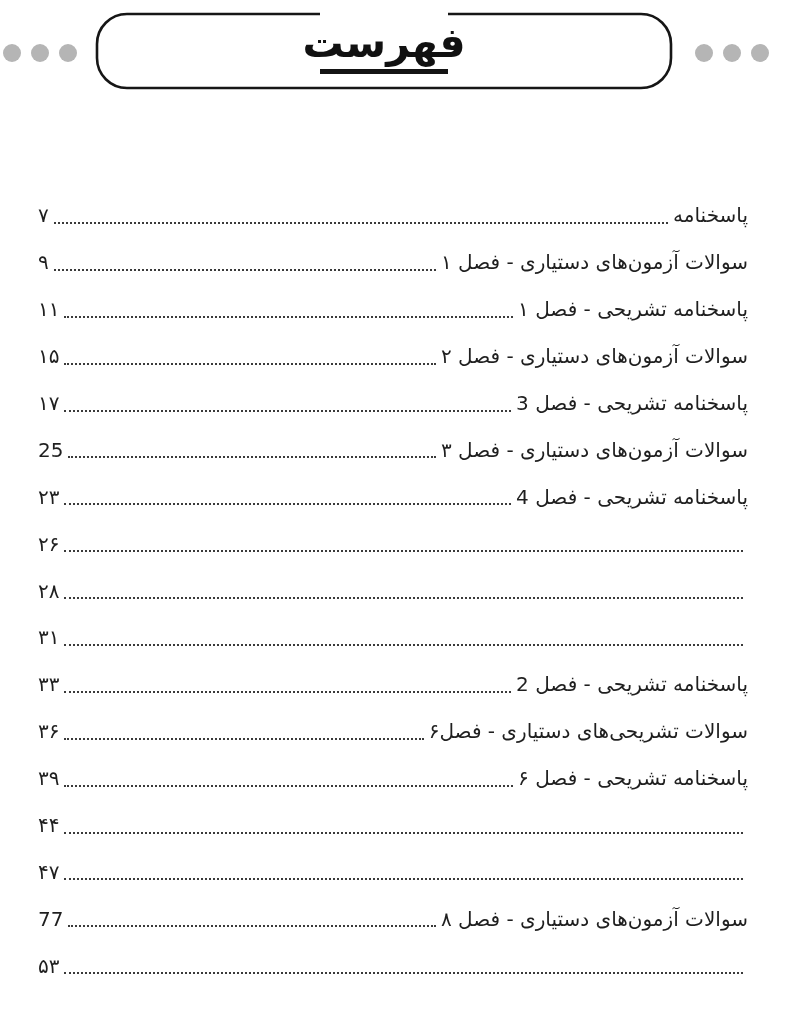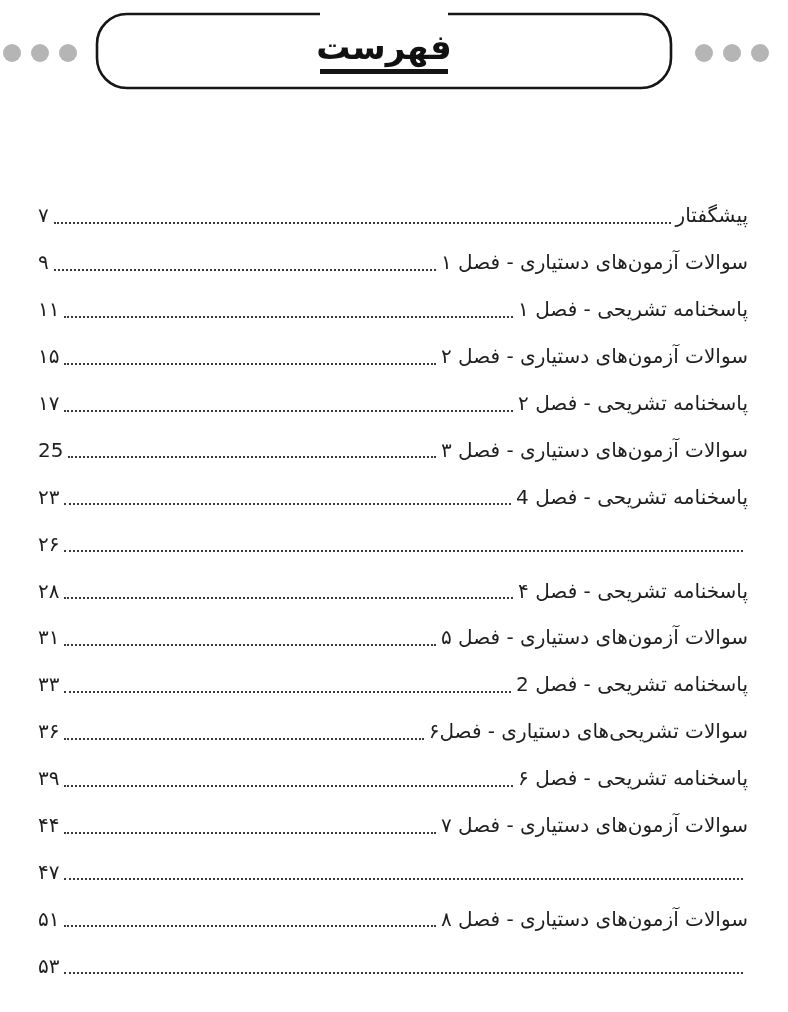--- a/index.html
+++ b/index.html
@@ -34,21 +34,21 @@
     width: 128px;
     height: 66px;
     background: #ffffff;
     border-bottom: 5px solid #141414;
     display: flex;
     align-items: flex-end;
     justify-content: center;
     z-index: 2;
   }
   .title-wrap span {
-    font-size: 34px;
+    font-size: 41px;
     font-weight: bold;
     line-height: 1;
     padding-bottom: 5px;
     letter-spacing: 0;
     color: #111111;
   }
 
   
   .toc {
     position: absolute;
@@ -99,94 +99,91 @@
 
     <rect x="97" y="14" width="574" height="74" rx="30" ry="30" fill="none" stroke="#161616" stroke-width="2.6"></rect>
   </svg>
   <div class="title-wrap">
     <span>فهرست</span>
   </div>
 </header>
 
 <main class="toc">
   <div class="toc-row">
-    <span class="toc-label">پیشگفتار</span>
+    <span class="toc-label">پاسخنامه</span>
     <span class="leader"></span>
     <span class="toc-page">۷</span>
   </div>
   <div class="toc-row">
     <span class="toc-label">سوالات آزمون‌های دستیاری - فصل ۱</span>
     <span class="leader"></span>
     <span class="toc-page">۹</span>
   </div>
   <div class="toc-row">
     <span class="toc-label">پاسخنامه تشریحی - فصل ۱</span>
     <span class="leader"></span>
     <span class="toc-page">۱۱</span>
   </div>
   <div class="toc-row">
     <span class="toc-label">سوالات آزمون‌های دستیاری - فصل ۲</span>
     <span class="leader"></span>
     <span class="toc-page">۱۵</span>
   </div>
   <div class="toc-row">
-    <span class="toc-label">پاسخنامه تشریحی - فصل ۲</span>
+    <span class="toc-label">پاسخنامه تشریحی - فصل 3</span>
     <span class="leader"></span>
     <span class="toc-page">۱۷</span>
   </div>
   <div class="toc-row">
     <span class="toc-label">سوالات آزمون‌های دستیاری - فصل ۳</span>
     <span class="leader"></span>
     <span class="toc-page">25</span>
   </div>
   <div class="toc-row">
     <span class="toc-label">پاسخنامه تشریحی - فصل 4</span>
     <span class="leader"></span>
     <span class="toc-page">۲۳</span>
   </div>
   <div class="toc-row">
     <span class="leader"></span>
     <span class="toc-page">۲۶</span>
   </div>
   <div class="toc-row">
-    <span class="toc-label">پاسخنامه تشریحی - فصل ۴</span>
     <span class="leader"></span>
     <span class="toc-page">۲۸</span>
   </div>
   <div class="toc-row">
-    <span class="toc-label">سوالات آزمون‌های دستیاری - فصل ۵</span>
     <span class="leader"></span>
     <span class="toc-page">۳۱</span>
   </div>
   <div class="toc-row">
     <span class="toc-label">پاسخنامه تشریحی - فصل 2</span>
     <span class="leader"></span>
     <span class="toc-page">۳۳</span>
   </div>
   <div class="toc-row">
     <span class="toc-label">سوالات تشریحی‌های دستیاری - فصل۶</span>
     <span class="leader"></span>
     <span class="toc-page">۳۶</span>
   </div>
   <div class="toc-row">
     <span class="toc-label">پاسخنامه تشریحی - فصل ۶</span>
     <span class="leader"></span>
     <span class="toc-page">۳۹</span>
   </div>
   <div class="toc-row">
-    <span class="toc-label">سوالات آزمون‌های دستیاری - فصل ۷</span>
     <span class="leader"></span>
     <span class="toc-page">۴۴</span>
   </div>
   <div class="toc-row">
     <span class="leader"></span>
     <span class="toc-page">۴۷</span>
   </div>
   <div class="toc-row">
     <span class="toc-label">سوالات آزمون‌های دستیاری - فصل ۸</span>
     <span class="leader"></span>
-    <span class="toc-page">۵۱</span>
+    <span class="toc-page">77</span>
   </div>
   <div class="toc-row">
     <span class="leader"></span>
     <span class="toc-page">۵۳</span>
   </div>
 </main>
 
 </body></html>

